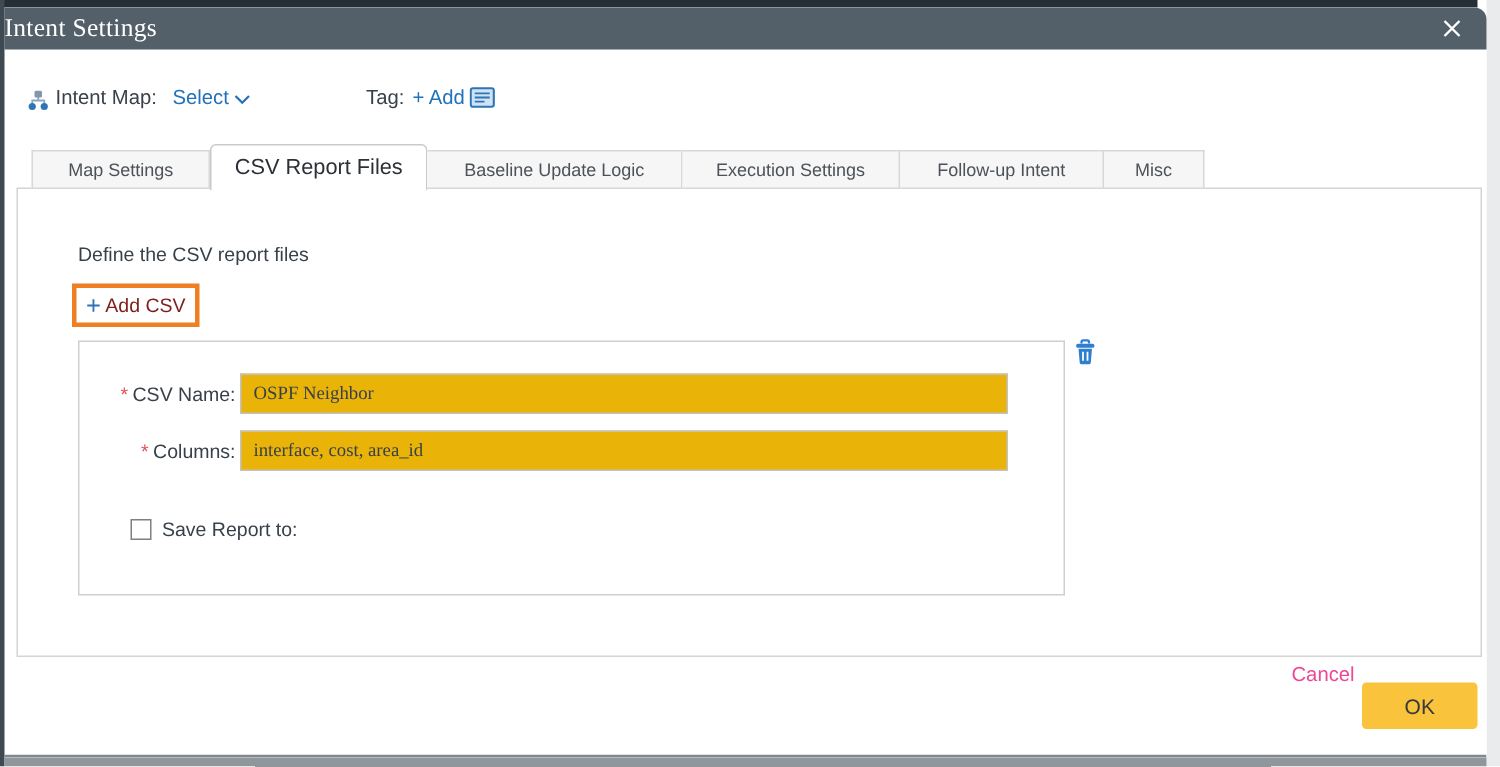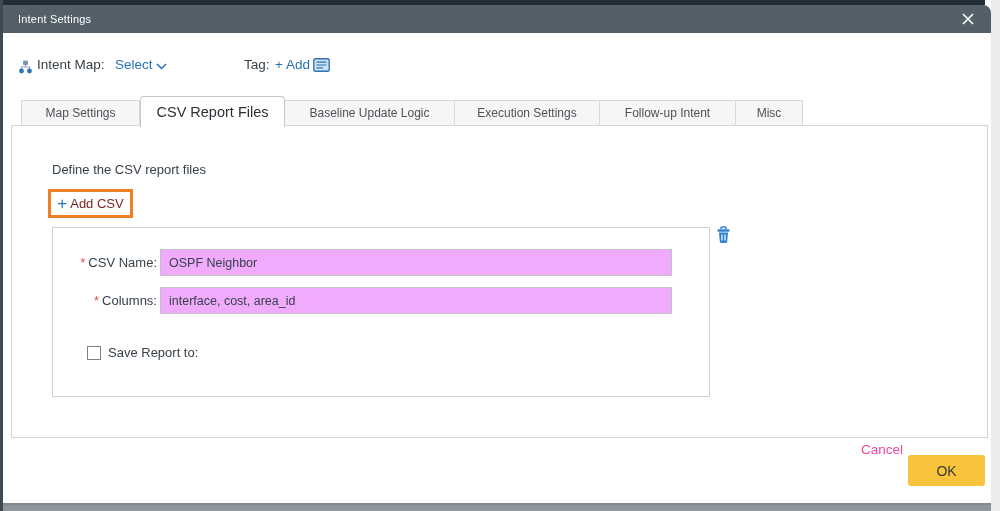--- a/index.html
+++ b/index.html
@@ -11,21 +11,21 @@
   .bg-top    { position:absolute; left:0; top:0; width:985px; height:5px; background:#262e35; }
   .bg-left   { position:absolute; left:0; top:0; width:3px; height:511px; background:#3e4952; }
   .bg-right  { position:absolute; left:991px; top:0; width:9px; height:511px; background:#e9ebec; }
   .bg-bottom { position:absolute; left:3px; top:505px; width:988px; height:6px; background:#8f969c; }
 
   
   .dialog { position:absolute; left:3px; top:5px; width:988px; height:500px;
     background:#fff; border-top-right-radius:8px; border-bottom:2px solid #81888e; }
   .titlebar { position:absolute; left:0; top:0; width:100%; height:28px;
     background:#536069; border-top-right-radius:8px; display:flex; align-items:center; }
-  .title { color:#ffffff; font-size:11px; margin-left:15px; letter-spacing:.2px; }
+  .title { color:#ffffff; font-size:17px; letter-spacing:.2px;font-family:Liberation Serif, serif; }
   .close { position:absolute; right:16px; top:7px; width:14px; height:14px; cursor:pointer; }
 
   
   .map-row { position:absolute; left:0; top:28px; width:100%; height:62px; }
   .sitemap-icon { position:absolute; left:15px; top:27px; }
   .map-label { position:absolute; left:34px; top:24px; font-size:13.5px; color:#38414a; }
   .map-select { position:absolute; left:112px; top:24px; font-size:13.5px; color:#2372b9; cursor:pointer; }
   .chev { position:absolute; left:153px; top:30px; }
   .tag-label { position:absolute; left:241px; top:24px; font-size:13.5px; color:#38414a; }
   .tag-add { position:absolute; left:272px; top:24px; font-size:13.5px; color:#2372b9; cursor:pointer; }
@@ -55,22 +55,22 @@
   .addcsv-plus { color:#2e75b5; font-size:17px; line-height:1; margin-right:3px; font-weight:400; }
   .addcsv-text { color:#7f1d1d; font-size:13px; }
 
   .card { position:absolute; left:40px; top:101px; width:658px; height:170px;
     background:#fff; border:1px solid #cfcfcf; }
   .trash { position:absolute; left:703px; top:100px; cursor:pointer; }
 
   .field-label { position:absolute; width:110px; text-align:right; font-size:13px; color:#38414a; }
   .req { color:#e05252; margin-right:3px; }
   .field-input { position:absolute; left:107px; width:512px; height:27px;
-    border:1px solid #c2c2c2; font-family:Liberation Sans, sans-serif;
-    font-size:12.5px; color:#38414a; padding:0 8px; outline:none; background:#f0abfc; }
+    border:1px solid #c2c2c2; font-family:Liberation Serif, serif;
+    font-size:12.5px; color:#38414a; padding:0 8px; outline:none; background:#eab308; }
   .lbl-name { left:-6px; top:27px;text-align:right; }
   .inp-name { top:21px; }
   .lbl-cols { left:-6px; top:65px; }
   .inp-cols { top:59px; }
 
   .save-row { position:absolute; left:34px; top:117px; display:flex; align-items:center; }
   .cbx { appearance:none; -webkit-appearance:none; width:14px; height:14px;
     border:1px solid #7f7f7f; background:#fff; margin:0 7px 0 0; cursor:pointer; }
   .save-lbl { font-size:13px; color:#38414a; }
 

